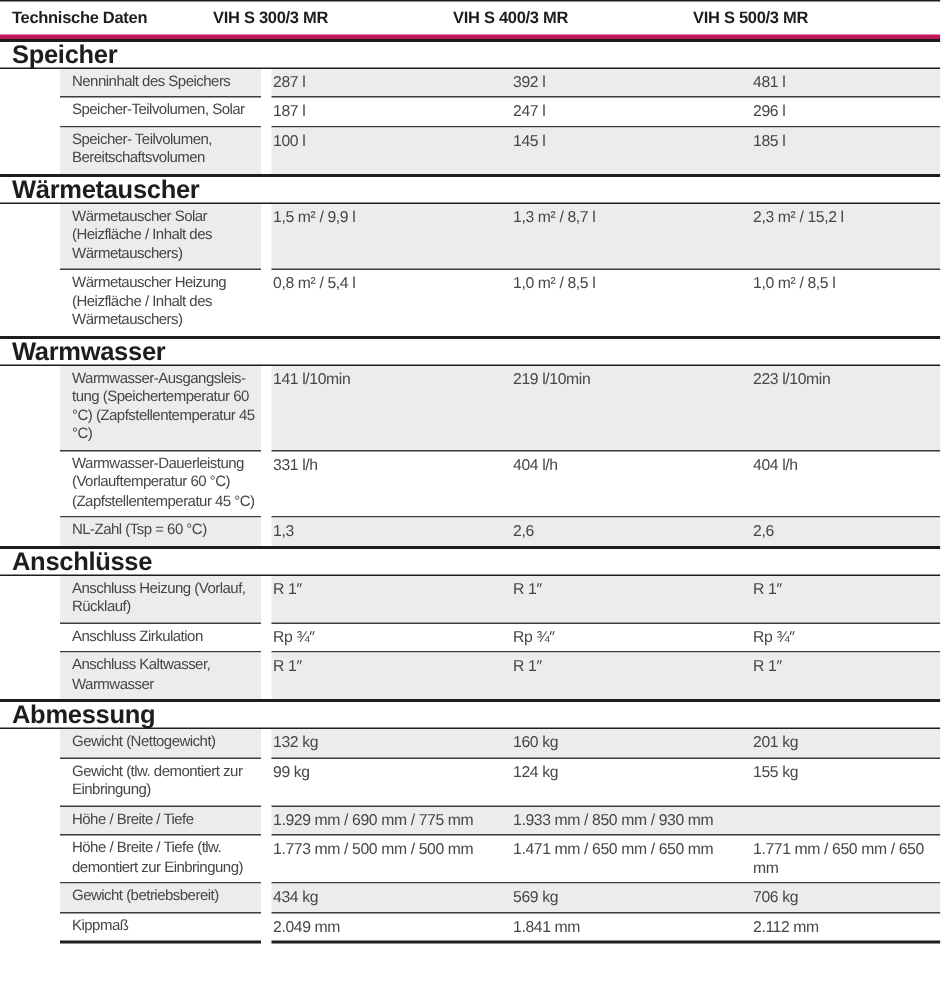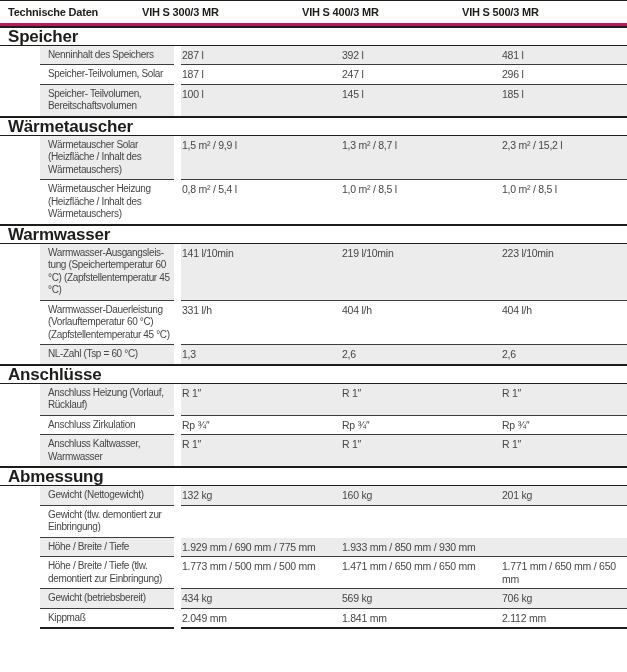--- a/index.html
+++ b/index.html
@@ -184,20 +184,25 @@
           <div class="colgap"></div>
           <div class="vals">
             <div class="val">132 kg</div>
             <div class="val">160 kg</div>
             <div class="val">201 kg</div>
           </div>
         </div>
         <div class="row">
           <div class="cell-label">Gewicht (tlw. demontiert zur Einbringung)</div>
           <div class="colgap"></div>
+          <div class="vals">
+            <div class="val">99 kg</div>
+            <div class="val">124 kg</div>
+            <div class="val">155 kg</div>
+          </div>
         </div>
         <div class="row shade">
           <div class="cell-label">Höhe / Breite / Tiefe</div>
           <div class="colgap"></div>
           <div class="vals">
             <div class="val">1.929 mm / 690 mm / 775 mm</div>
             <div class="val">1.933 mm / 850 mm / 930 mm</div>
           </div>
         </div>
         <div class="row">

